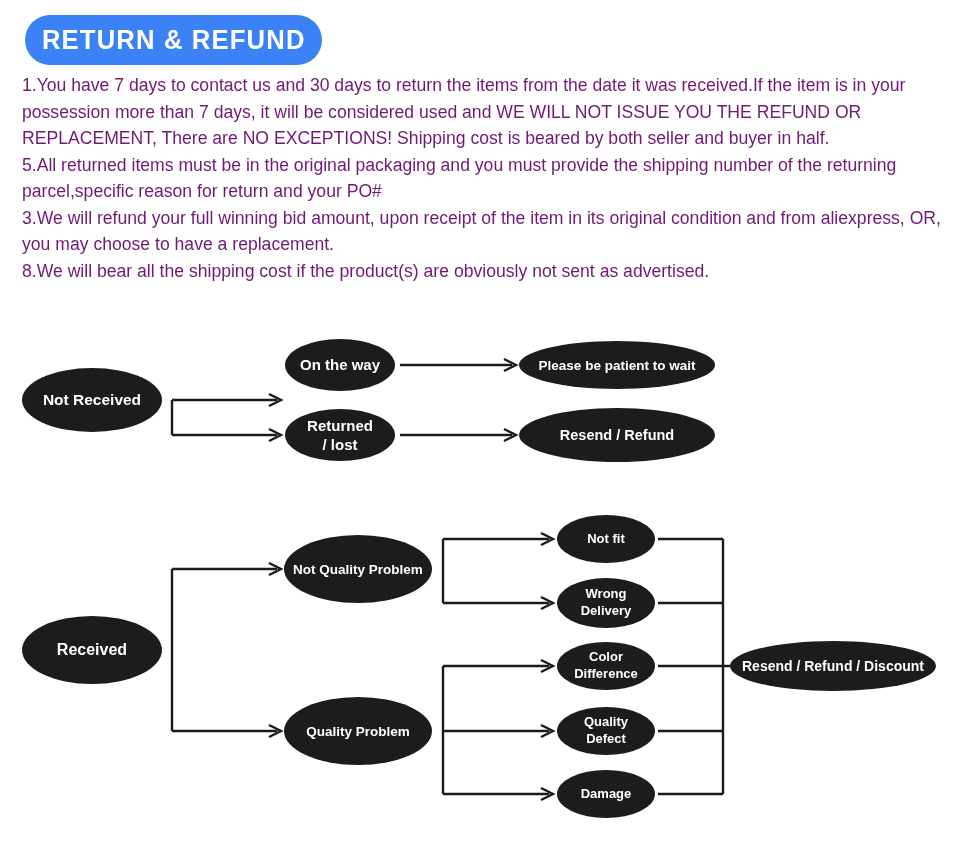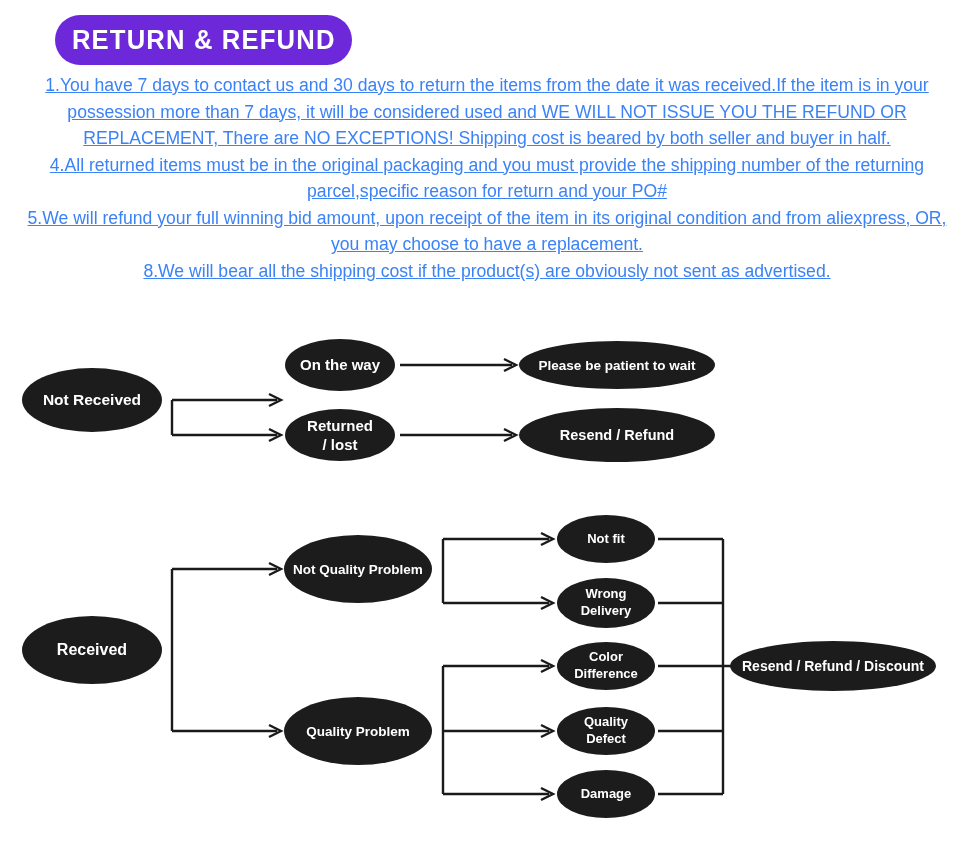--- a/index.html
+++ b/index.html
@@ -18,25 +18,25 @@
 
   
   #header-area {
     position: absolute;
     left: 0; top: 0;
     width: 958px;
     height: 72px;
   }
   #title-badge {
     position: absolute;
-    left: 55px;
+    left: 25px;
     top: 15px;
     width: 297px;
     height: 50px;
-    background: #6d28d9;
+    background: #3b82f6;
     border-radius: 25px;
     display: flex;
     align-items: center;
     justify-content: center;
   }
   #title-badge .badge-text {
     color: #ffffff;
     font-family: "Liberation Sans Narrow", "Liberation Sans", sans-serif;
     font-size: 27px;
     font-weight: bold;
@@ -49,25 +49,24 @@
   #policy-list {
     position: absolute;
     left: 22px;
     top: 72px;
     width: 930px;
   }
   .policy-item {
     font-family: "Liberation Sans", sans-serif;
     font-size: 17.6px;
     line-height: 26.5px;
-    color: #3b82f6;
+    color: #701a75;
     margin: 0;
     padding: 0;
-    text-align: center;
-    text-decoration: underline;
+    text-align: left;
   }
 
   
   #flow-area {
     position: absolute;
     left: 0;
     top: 318px;
     width: 958px;
     height: 523px;
   }
@@ -103,22 +102,22 @@
 <body>
 
 <div id="header-area">
   <div id="title-badge">
     <span class="badge-text">RETURN &amp; REFUND</span>
   </div>
 </div>
 
 <div id="policy-list">
   <p class="policy-item">1.You have 7 days to contact us and 30 days to return the items from the date it was received.If the item is in your possession more than 7 days, it will be considered used and WE WILL NOT ISSUE YOU THE REFUND OR REPLACEMENT, There are NO EXCEPTIONS! Shipping cost is beared by both seller and buyer in half.</p>
-  <p class="policy-item">4.All returned items must be in the original packaging and you must provide the shipping number of the returning parcel,specific reason for return and your PO#</p>
-  <p class="policy-item">5.We will refund your full winning bid amount, upon receipt of the item in its original condition and from aliexpress, OR, you may choose to have a replacement.</p>
+  <p class="policy-item">5.All returned items must be in the original packaging and you must provide the shipping number of the returning parcel,specific reason for return and your PO#</p>
+  <p class="policy-item">3.We will refund your full winning bid amount, upon receipt of the item in its original condition and from aliexpress, OR, you may choose to have a replacement.</p>
   <p class="policy-item">8.We will bear all the shipping cost if the product(s) are obviously not sent as advertised.</p>
 </div>
 
 <div id="flow-area">
   <svg class="flow" width="958" height="523" viewBox="0 0 958 523">
 
     <g>
 
       <path class="connector" d="M 172 82 L 172 117 M 172 82 L 277 82 M 172 117 L 277 117"></path>
       <polyline class="arrow-head" points="269,76 281,82 269,88"></polyline>

